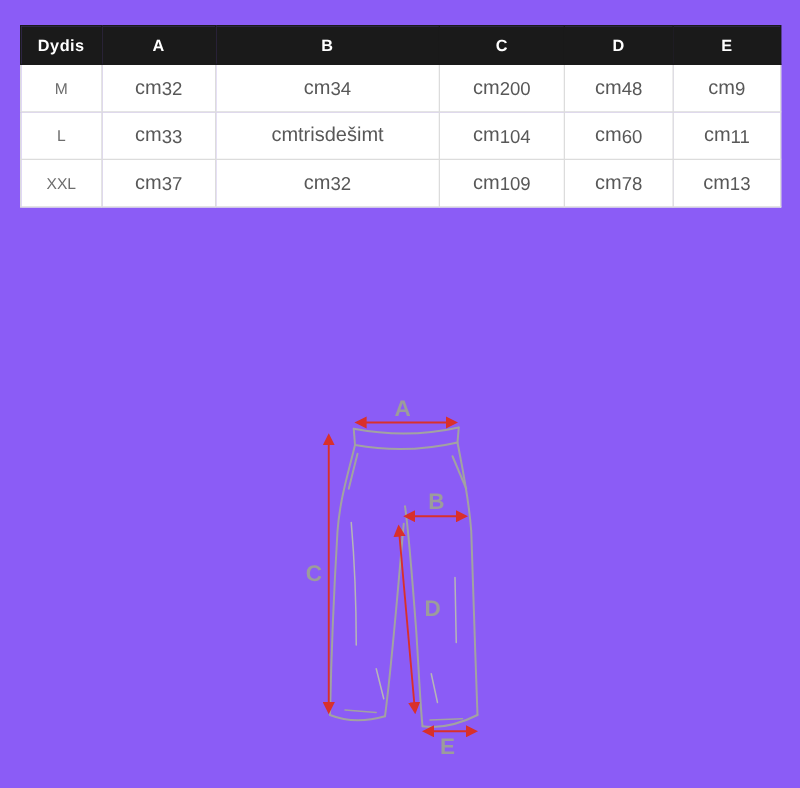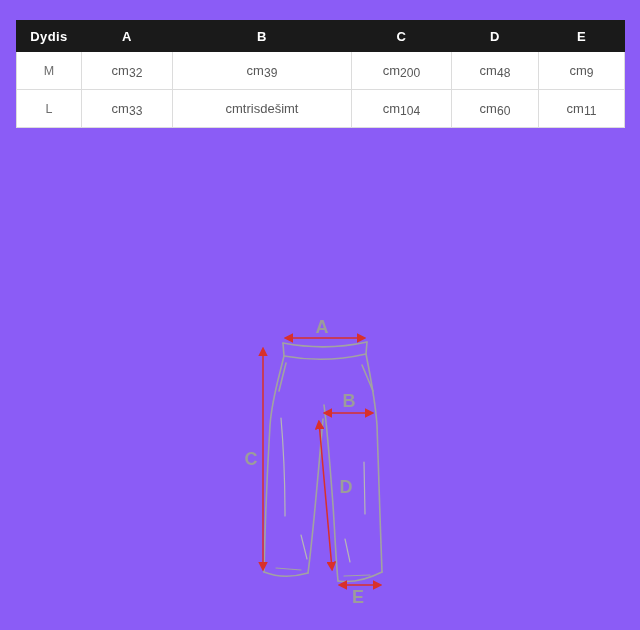--- a/index.html
+++ b/index.html
@@ -31,21 +31,21 @@
     border: 1px solid #1a1a1a;
     text-align: center;
     vertical-align: middle;
   }
   table.size-chart tbody td {
     background: #ffffff;
     border: 1px solid #dcdcdc;
     height: 35px;
     text-align: center;
     vertical-align: middle;
-    font-size: 13px;
+    font-size: 16px;
     color: #585858;
   }
   table.size-chart tbody td.size-name {
     font-size: 12.5px;
     color: #6d6d6d;
   }
   
   .dg {
     font-size: 0.93em;
     position: relative;
@@ -89,32 +89,40 @@
         <th>B</th>
         <th>C</th>
         <th>D</th>
         <th>E</th>
       </tr>
     </thead>
     <tbody>
       <tr>
         <td class="size-name">M</td>
         <td class="os-num">cm<span class="dg">32</span></td>
-        <td class="os-num">cm<span class="dg">39</span></td>
+        <td class="os-num">cm<span class="dg">34</span></td>
         <td class="os-num">cm<span class="dg">200</span></td>
         <td class="os-num">cm<span class="dg">48</span></td>
         <td class="os-num">cm<span class="dg">9</span></td>
       </tr>
       <tr>
         <td class="size-name">L</td>
         <td class="os-num">cm<span class="dg">33</span></td>
         <td class="os-num">cmtrisdešimt</td>
         <td class="os-num">cm<span class="dg">104</span></td>
         <td class="os-num">cm<span class="dg">60</span></td>
         <td class="os-num">cm<span class="dg">11</span></td>
+      </tr>
+      <tr>
+        <td class="size-name">XXL</td>
+        <td class="os-num">cm<span class="dg">37</span></td>
+        <td class="os-num">cm<span class="dg">32</span></td>
+        <td class="os-num">cm<span class="dg">109</span></td>
+        <td class="os-num">cm<span class="dg">78</span></td>
+        <td class="os-num">cm<span class="dg">13</span></td>
       </tr>
     </tbody>
   </table>
 
   <div class="diagram">
     <svg width="640" height="335" viewBox="0 0 640 335" xmlns="http://www.w3.org/2000/svg">
       <defs>
         <marker id="ah" viewBox="0 0 10 10" refX="7.5" refY="5" markerWidth="6.5" markerHeight="6.5" orient="auto-start-reverse">
           <path d="M0,0 L10,5 L0,10 z" fill="#d9302b"></path>
         </marker>

